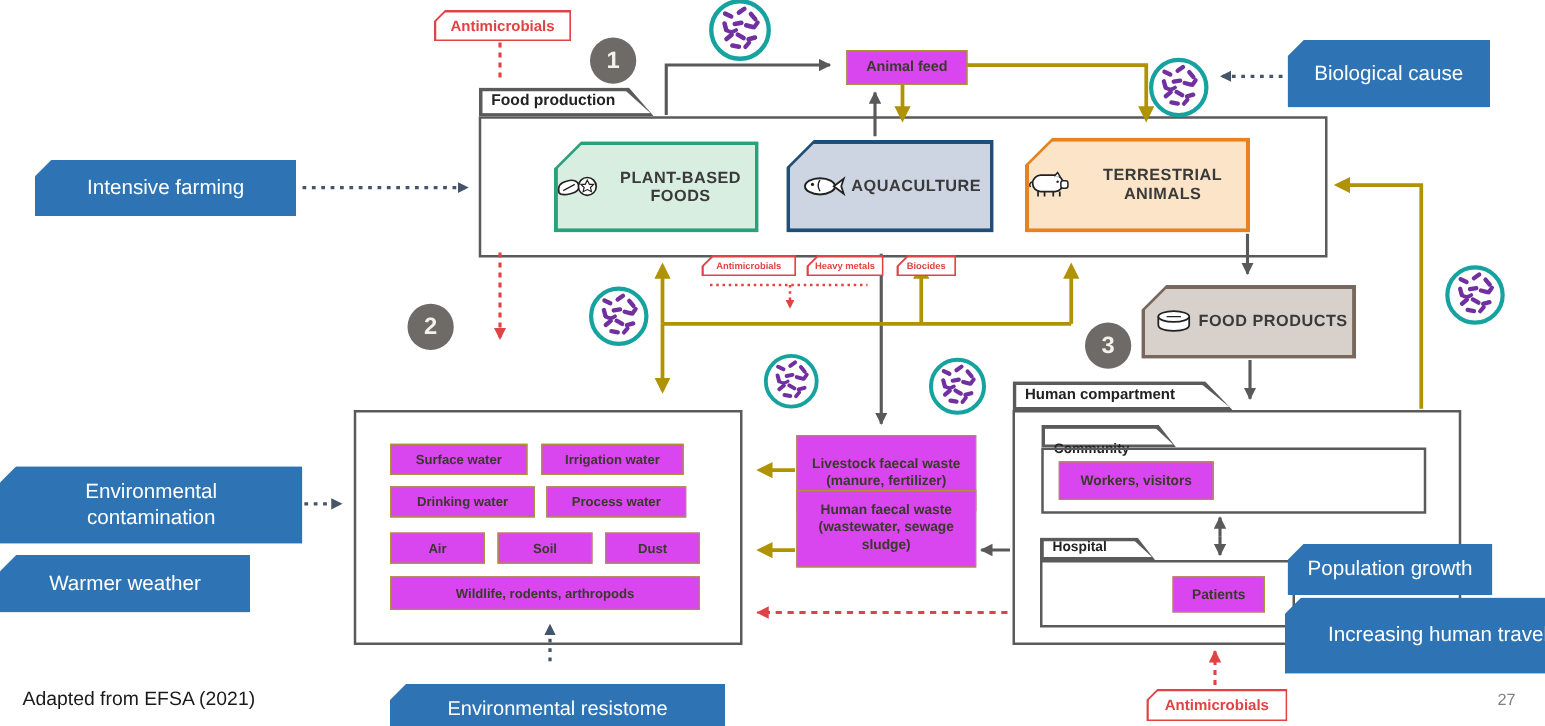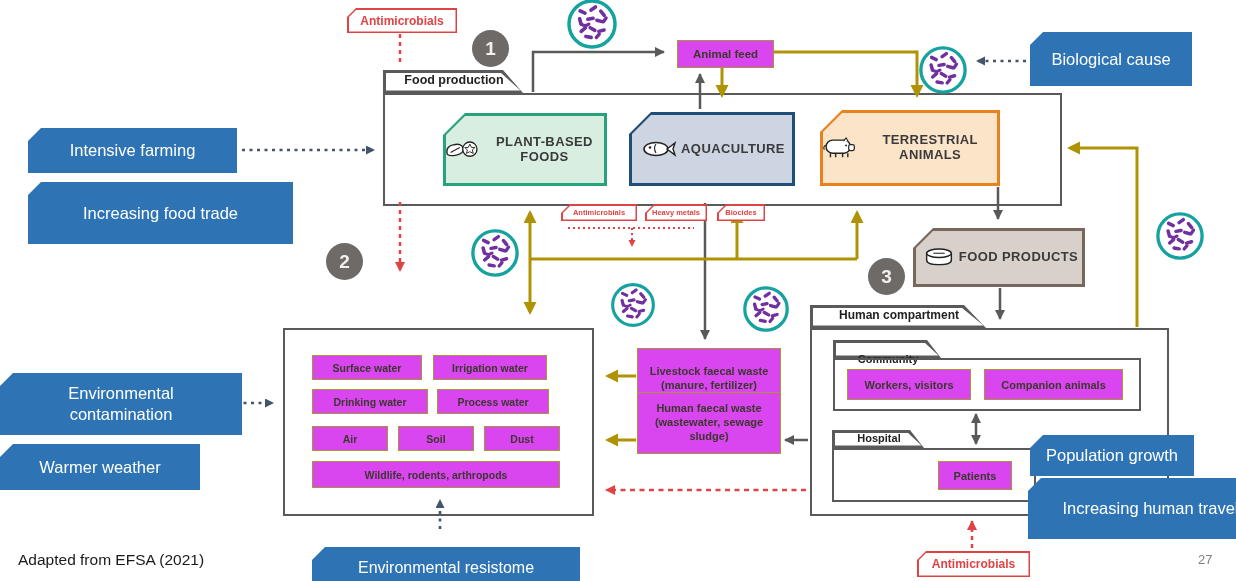--- a/index.html
+++ b/index.html
@@ -7,21 +7,21 @@
           font-family:"Liberation Sans","DejaVu Sans",sans-serif;}
   
   .cbox{position:absolute;border:2.5px solid #5a5a5a;background:transparent;z-index:1;}
   
   .tab{position:absolute;z-index:1;}
   .tab::before{content:"";position:absolute;inset:0;background:#5a5a5a;
     clip-path:polygon(0 0,calc(100% - var(--slant)) 0,100% 100%,0 100%);}
   .tab::after{content:"";position:absolute;inset:2.5px;background:#fff;
     clip-path:polygon(0 0,calc(100% - var(--slant)) 0,100% 100%,0 100%);}
   .tab-label{position:relative;z-index:2;font-weight:bold;color:#222;
-    padding:3px 8px 0 10px;line-height:1.18;text-align:center;}
+    padding:3px 8px 0 10px;line-height:1.18;}
   
   .nbox{position:absolute;z-index:3;}
   .nbox::before{content:"";position:absolute;inset:0;background:var(--bc);
     clip-path:polygon(var(--n) 0,100% 0,100% 100%,0 100%,0 var(--n));}
   .nbox::after{content:"";position:absolute;inset:3px;background:var(--fc);
     clip-path:polygon(calc(var(--n) - 3px) 0,100% 0,100% 100%,0 100%,0 calc(var(--n) - 3px));}
   .nbox-content{position:relative;z-index:2;width:100%;height:100%;display:flex;
     flex-direction:row;align-items:center;justify-content:center;gap:2px;}
   .sector-label{font-weight:bold;font-size:13px;letter-spacing:.4px;color:#3a3a3a;
     text-align:center;line-height:1.12;}
@@ -218,21 +218,20 @@
   <div class="tan" style="left:437px;top:389px;width:110px;height:23px;font-size:10.5px">Process water</div>
   <div class="tan" style="left:312px;top:426px;width:74px;height:23px;font-size:10.5px">Air</div>
   <div class="tan" style="left:398px;top:426px;width:74px;height:23px;font-size:10.5px">Soil</div>
   <div class="tan" style="left:484px;top:426px;width:74px;height:23px;font-size:10.5px">Dust</div>
   <div class="tan" style="left:312px;top:461px;width:246px;height:25px;font-size:10.5px">Wildlife, rodents, arthropods</div>
 
   <div class="tan" style="left:637px;top:348px;width:138px;height:55px;font-size:11px;line-height:1.25;padding:2px">Livestock faecal waste (manure, fertilizer)</div>
   <div class="tan" style="left:637px;top:392px;width:138px;height:56px;font-size:11px;line-height:1.25;padding:2px">Human faecal waste (wastewater, sewage sludge)</div>
 
   <div class="tan" style="left:847px;top:369px;width:122px;height:29px;font-size:11px">Workers, visitors</div>
-  <div class="tan" style="left:984px;top:369px;width:137px;height:29px;font-size:11px">Companion animals</div>
   <div class="tan" style="left:938px;top:461px;width:72px;height:27px;font-size:11px">Patients</div>
 
   <div class="num" style="left:472px;top:30px">1</div>
   <div class="num" style="left:326px;top:243px">2</div>
   <div class="num" style="left:868px;top:258px">3</div>
 
   <svg class="bact" style="left:566px;top:-2px" width="52" height="52" viewBox="0 0 52 52">
       <use href="#bact-sym"></use>
     </svg>
   <svg class="bact" style="left:918px;top:45px" width="50" height="50" viewBox="0 0 52 52">
@@ -245,21 +244,20 @@
       <use href="#bact-sym"></use>
     </svg>
   <svg class="bact" style="left:742px;top:285px" width="48" height="48" viewBox="0 0 52 52">
       <use href="#bact-sym"></use>
     </svg>
   <svg class="bact" style="left:1155px;top:211px" width="50" height="50" viewBox="0 0 52 52">
       <use href="#bact-sym"></use>
     </svg>
 
   <div class="blue" style="left:28px;top:128px;width:209px;height:45px">Intensive farming</div>
-  <div class="blue" style="left:28px;top:182px;width:209px;height:62px;padding:0 28px">Increasing food trade</div>
   <div class="blue" style="left:0px;top:373px;width:202px;height:62px;padding:0 20px">Environmental contamination</div>
   <div class="blue" style="left:0px;top:444px;width:200px;height:46px">Warmer weather</div>
   <div class="blue" style="left:1030px;top:32px;width:162px;height:54px">Biological cause</div>
   <div class="blue" style="left:1030px;top:435px;width:164px;height:41px">Population growth</div>
   <div class="blue" style="left:1028px;top:478px;width:201px;height:61px;padding:0 22px">Increasing human travel</div>
   <div class="blue" style="left:312px;top:547px;width:268px;height:41px;font-size:16px">Environmental resistome</div>
 
   <div class="rtag" style="left:347px;top:8px;width:110px;height:25px">
     <div class="rtag-label" style="font-size:12px">Antimicrobials</div>
   </div>

